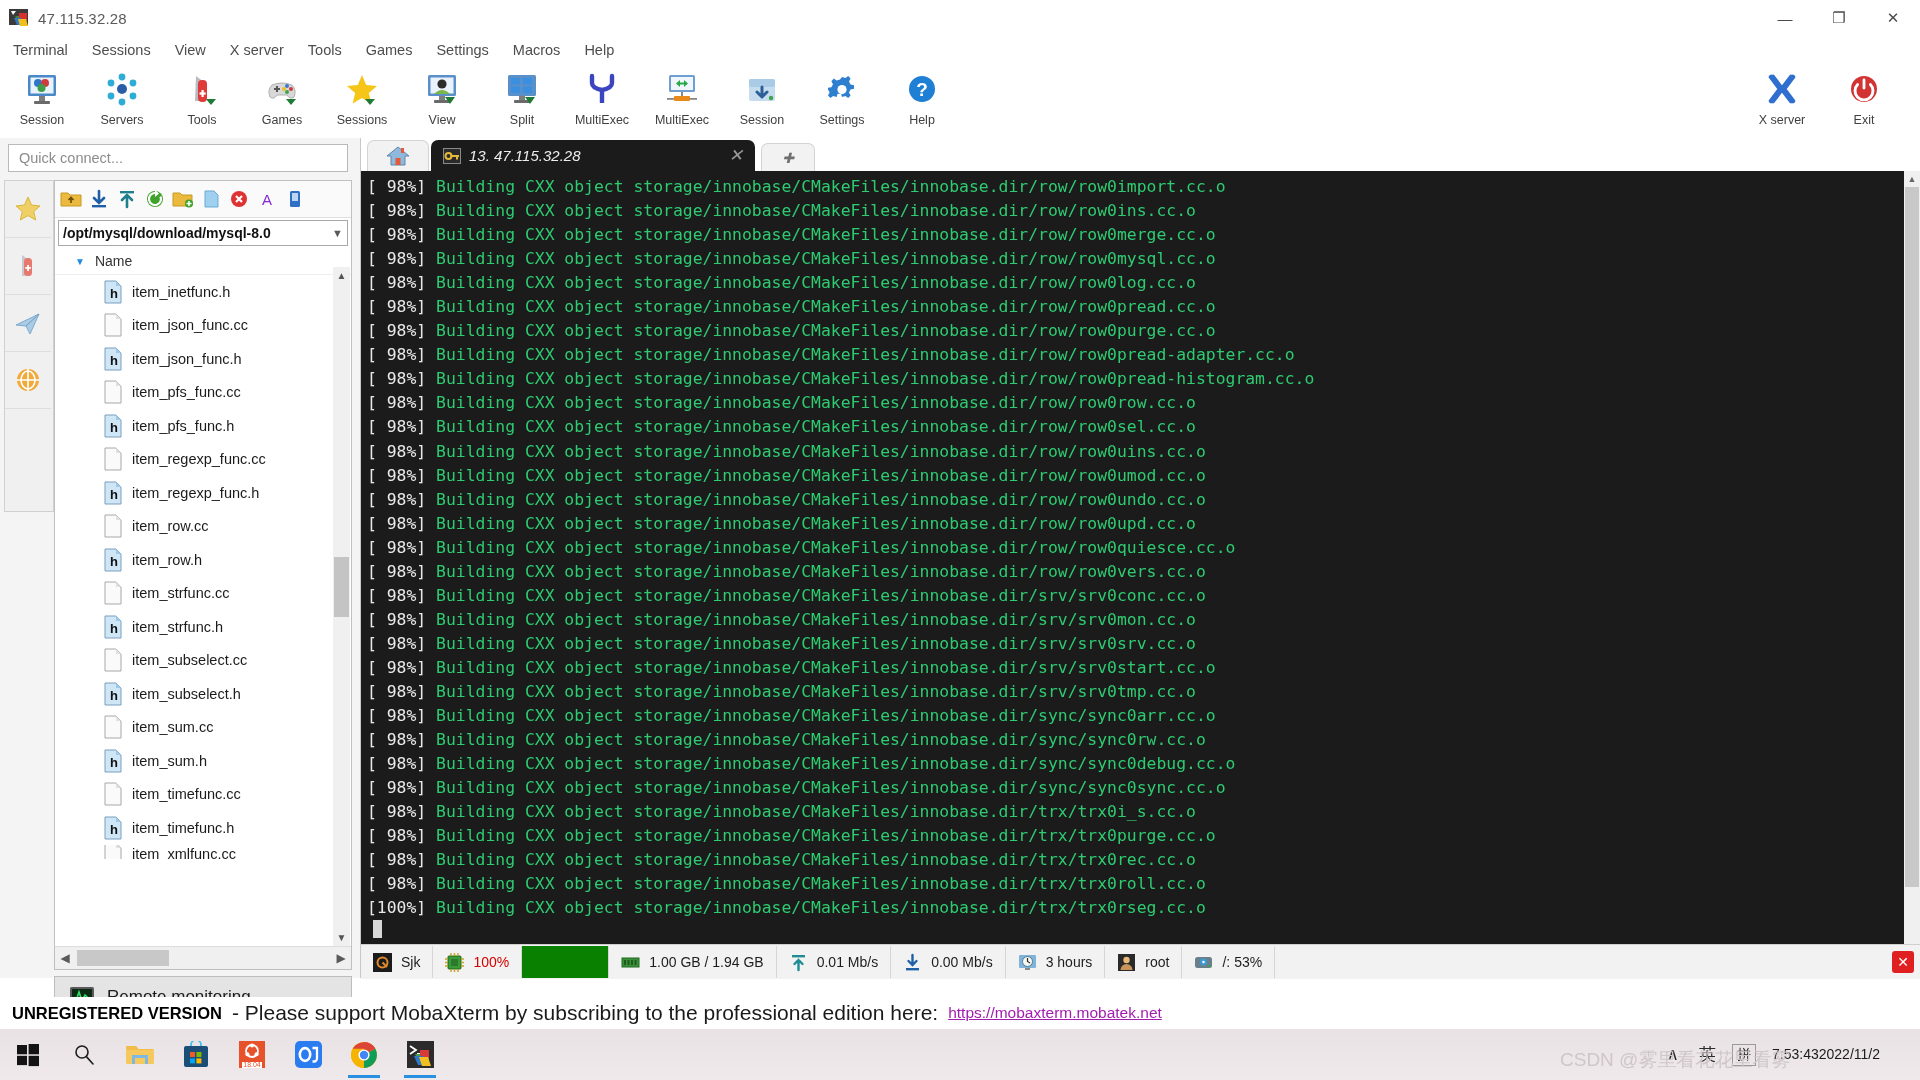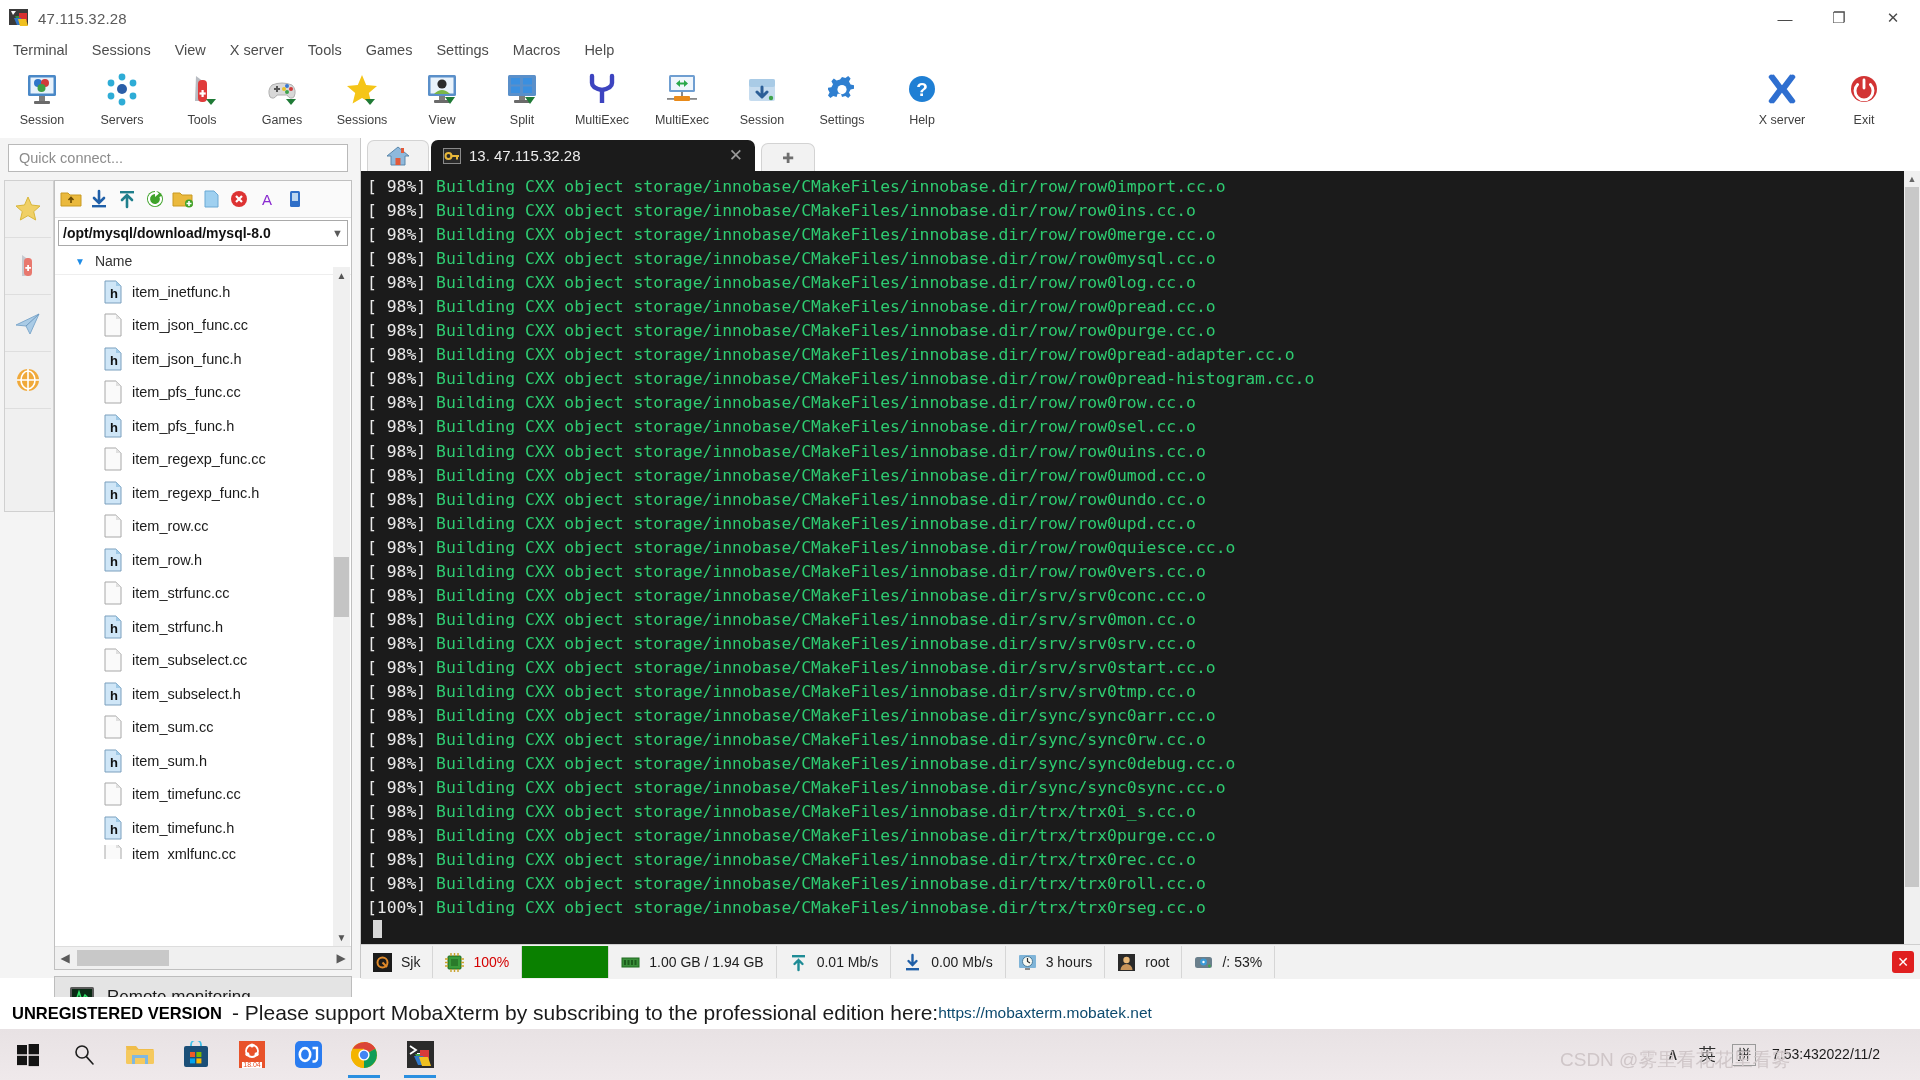--- a/index.html
+++ b/index.html
@@ -56,21 +56,21 @@
 
   .remotemon{position:absolute;left:54px;top:838px;width:298px;height:42px;background:#e4e4e4;border:1px solid #bdbdbd;display:flex;align-items:center;box-sizing:border-box;}
   .remotemon .ic{width:26px;height:22px;margin:0 12px 0 14px;}
   .remotemon .lbl{font-size:17px;color:#1b1b1b;}
   .followrow{position:absolute;left:70px;top:892px;display:flex;align-items:center;}
   .cbox{width:19px;height:19px;border:1px solid #707070;background:#fff;margin-right:11px;}
   .followrow .lbl{font-size:16px;color:#1b1b1b;}
 
   
   .termwrap{position:absolute;left:361px;top:138px;width:1559px;height:840px;background:#fff;}
-  .tabstrip{height:33px;background:#fff;display:flex;align-items:flex-end;padding-left:6px;position:relative;}
+  .tabstrip{height:33px;background:#fff;display:flex;align-items:flex-end;padding-left:6px;position:relative;font-style:italic;}
   .tab-home{width:60px;height:30px;background:#f2f2f2;border:1px solid #d3d3d3;border-bottom:none;border-radius:7px 7px 0 0;display:flex;align-items:center;justify-content:center;}
   .tab-active{height:31px;background:#1b1b1b;border-radius:7px 7px 0 0;display:flex;align-items:center;padding:0 12px;margin-left:2px;min-width:300px;}
   .tab-active .keyic{width:18px;height:16px;margin-right:8px;}
   .tab-active .tlbl{color:#ededed;font-size:15px;font-family:"Liberation Sans",sans-serif;flex:1;}
   .tab-active .tx{color:#9a9a9a;font-size:17px;padding-left:22px;}
   .tab-plus{width:52px;height:27px;background:#f2f2f2;border:1px solid #d3d3d3;border-bottom:none;border-radius:7px 7px 0 0;display:flex;align-items:center;justify-content:center;margin-left:6px;color:#6f6f6f;font-size:14px;}
 
   .term{position:absolute;left:0;top:33px;width:1559px;height:773px;background:#1b1b1b;box-sizing:border-box;overflow:hidden;}
   .termlines{padding:4px 0 0 6px;}
   .tline{font-family:"DejaVu Sans Mono","Liberation Mono",monospace;font-size:16.4px;line-height:24.05px;white-space:pre;}
@@ -86,21 +86,21 @@
   .sseg{height:32px;display:flex;align-items:center;padding:0 12px;border-right:1px solid #d6d6d6;font-size:14px;color:#1d1d1d;gap:9px;white-space:nowrap;}
   .sseg .sic{width:19px;height:19px;display:flex;align-items:center;justify-content:center;}
   .cpu-pct{color:#d40000;}
   .greenbar{width:86px;height:32px;background:#0a8000;}
   .status-close{position:absolute;right:6px;top:6px;width:22px;height:22px;border-radius:3px;background:#e02020;color:#fff;display:flex;align-items:center;justify-content:center;font-size:14px;}
 
   
   .banner{position:absolute;left:0;top:997px;width:1920px;height:32px;background:#fff;display:flex;align-items:center;}
   .banner .b1{font-size:16.5px;font-weight:bold;color:#000;margin-left:12px;}
   .banner .b2{font-size:21px;color:#1a1a1a;margin-left:10px;}
-  .banner .b3{font-size:15.5px;color:#0c4a6e;}
+  .banner .b3{font-size:15.5px;color:#a21caf;margin-left:10px;text-decoration:underline;}
 
   
   .taskbar{position:absolute;left:0;top:1029px;width:1920px;height:51px;background:linear-gradient(180deg,#e8e2e4 0%,#efe9eb 100%);display:flex;align-items:center;}
   .tbi{width:56px;height:51px;display:flex;align-items:center;justify-content:center;position:relative;}
   .tbi.active::after{content:"";position:absolute;bottom:2px;left:12px;width:32px;height:3px;background:#2a8fe0;}
   .tray{margin-left:auto;display:flex;align-items:center;height:51px;padding-right:4px;}
   .tray .ti{padding:0 10px;font-size:17px;color:#2b2b2b;}
   .clockbox{display:flex;flex-direction:row;align-items:flex-start;justify-content:center;padding:0 10px;line-height:1.25;}
   .clockbox .ln{font-size:14px;color:#1b1b1b;}
   .shownotif{width:26px;height:51px;}

